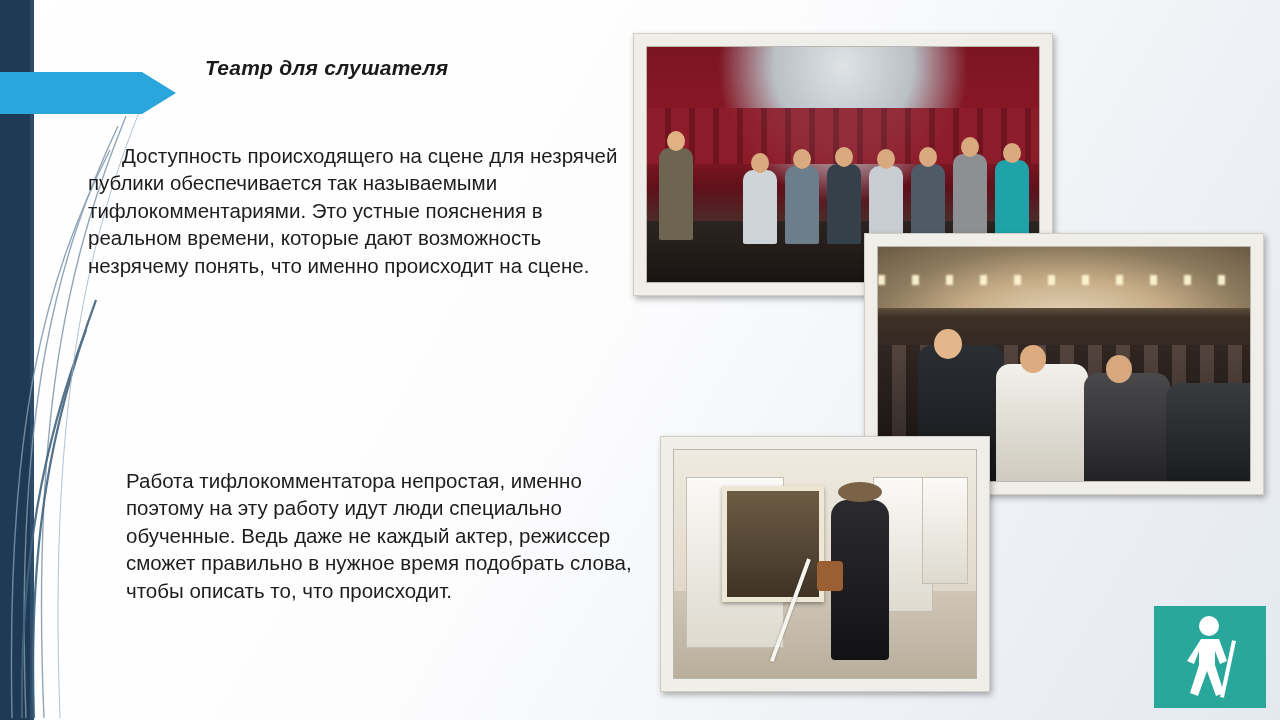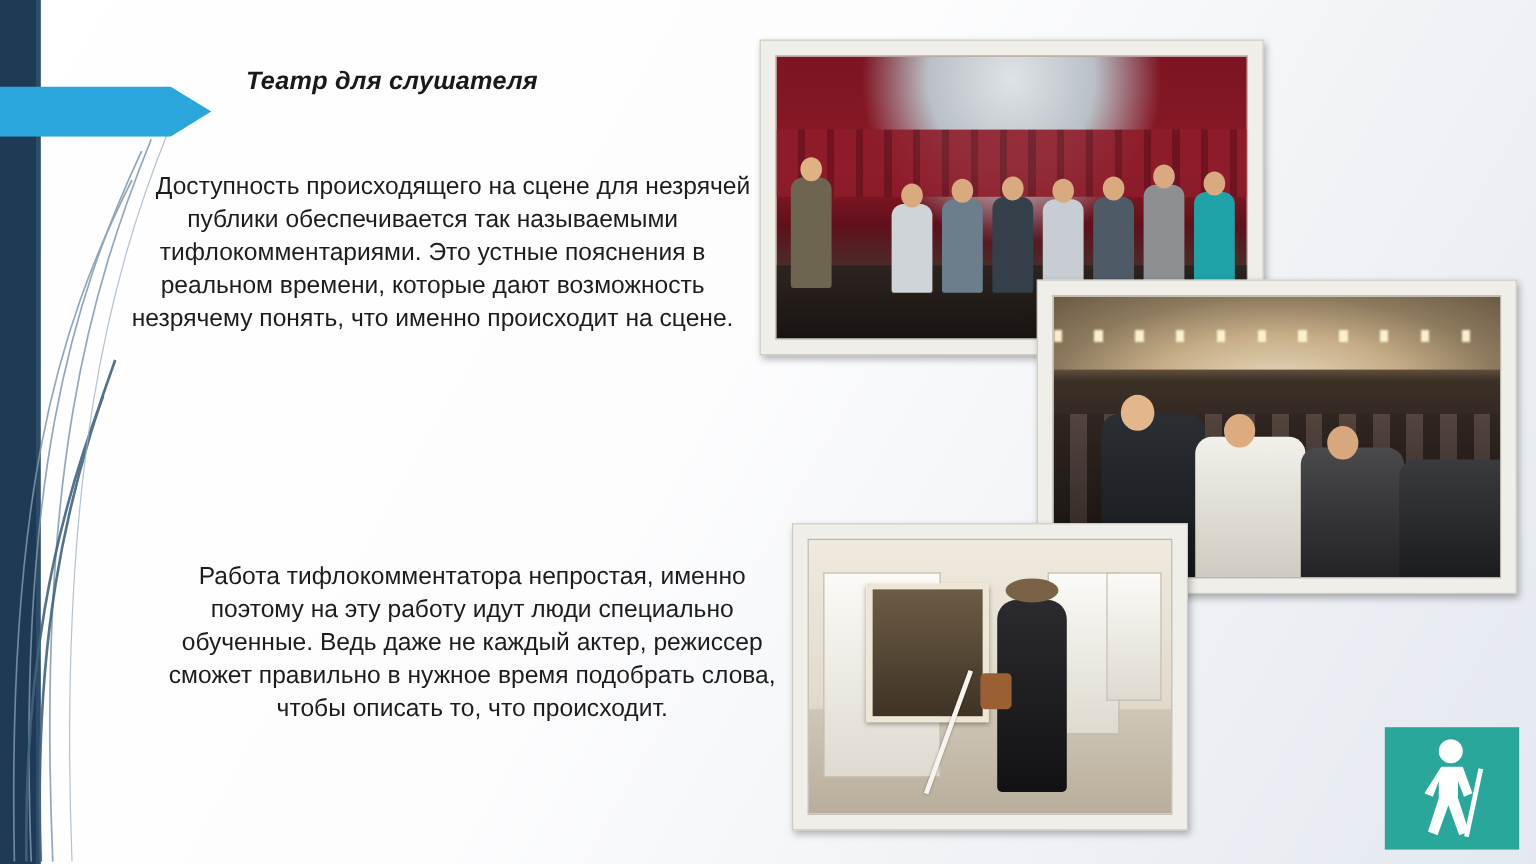--- a/index.html
+++ b/index.html
@@ -12,21 +12,20 @@
     overflow: hidden;
     font-family: "Liberation Sans", sans-serif;
     background: #ffffff;
   }
   .slide {
     position: relative;
     width: 1280px;
     height: 720px;
     background: linear-gradient(120deg, #ffffff 0%, #fdfdfe 45%, #eef1f5 75%, #e4e9f0 100%);
     overflow: hidden;
-    text-align: center;
   }
   
   .left-band {
     position: absolute;
     left: 0;
     top: 0;
     width: 30px;
     height: 720px;
     background: #1f3a54;
   }

